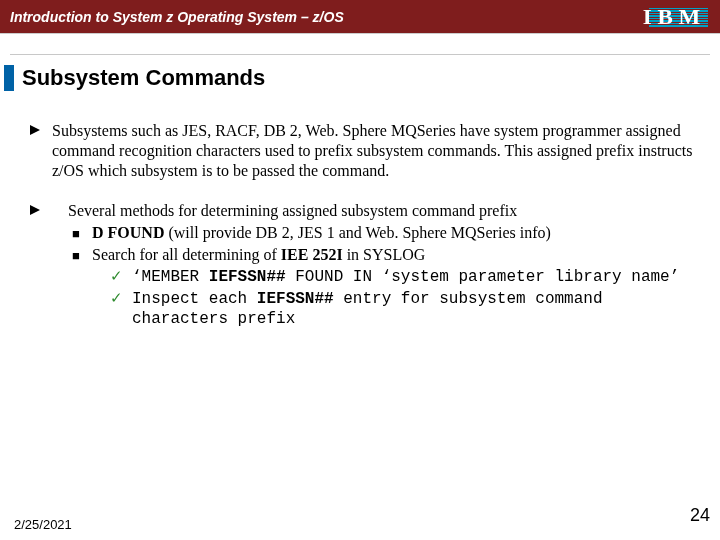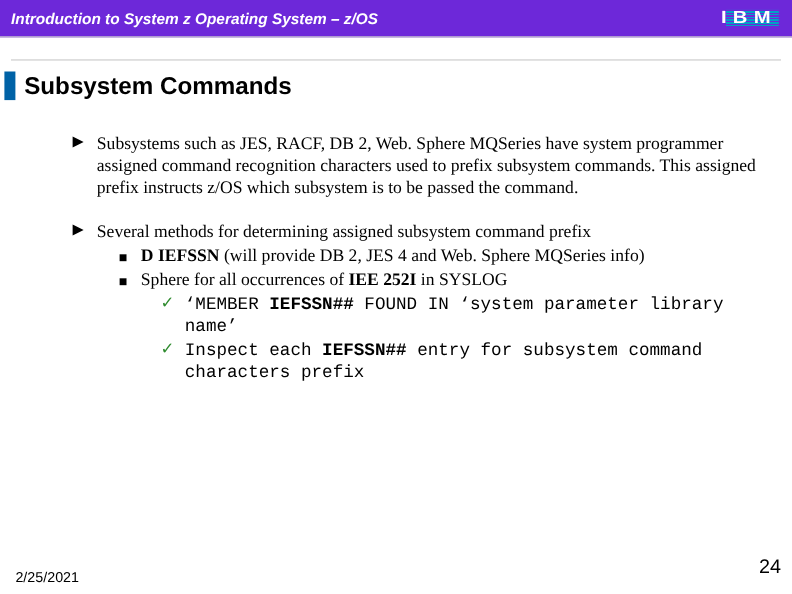--- a/index.html
+++ b/index.html
@@ -1,40 +1,40 @@
 <!DOCTYPE html>
 <html><head>
 <meta charset="utf-8">
 <style>
   * { margin: 0; padding: 0; box-sizing: border-box; }
   html, body { width: 720px; height: 540px; font-family: Arial, Helvetica, sans-serif; background: #fff; color: #000; }
   .slide { width: 720px; height: 540px; position: relative; background: #fff; }
 
   .header-bar {
-    width: 100%; height: 34px; background: #6d28d9;
+    width: 100%; height: 34px; background: #7f1d1d;
     display: flex; align-items: center; justify-content: space-between;
     padding: 0 12px 0 10px;
     border-bottom: 1px solid #ccc;
   }
   .header-title { color: #fff; font-size: 14px; font-style: italic; font-weight: bold; }
   .ibm-logo {
-    color: #fff; font-family: Liberation Sans, sans-serif; font-weight: bold; font-size: 16px;
+    color: #fff; font-family: Liberation Serif, serif; font-weight: bold; font-size: 20px;
     letter-spacing: 5px;
     background-image: repeating-linear-gradient(to bottom, transparent 0px, transparent 1px, #00A2C6 1px, #00A2C6 2.5px);
     line-height: 1; padding: 0 2px;
   }
   .ibm-text { display: inline-block; transform: scaleX(1.15); transform-origin: right center; }
 
   .hr-line { width: 700px; height: 1px; background: #c8c8c8; margin: 20px auto 0 auto; }
 
   .title-row { display: flex; align-items: center; margin: 10px 16px 0 4px; }
   .blue-block { width: 10px; height: 26px; background: #0062A6; margin-right: 8px; }
   .page-title { font-size: 22px; font-weight: bold; }
 
-  .content { padding: 30px 20px 0 30px; font-family: "Times New Roman", Times, serif; font-size: 16px; line-height: 1.25; margin-left: 36px; }
+  .content { padding: 30px 20px 0 30px; font-family: "Times New Roman", Times, serif; font-size: 16px; line-height: 1.25; }
 
   .b1 { display: flex; margin-bottom: 20px; }
   .b1 .mark { flex: 0 0 22px; font-family: Arial, sans-serif; }
   .b1 .txt { flex: 1; }
 
   .b2 { display: flex; margin-left: 42px; margin-top: 2px; }
   .b2 .mark { flex: 0 0 20px; font-family: Arial, sans-serif; font-size: 13px; padding-top: 3px; }
   .b2 .txt { flex: 1; }
 
   .b3 { display: flex; margin-left: 80px; margin-top: 2px; }
@@ -69,33 +69,33 @@
     <div class="page-title">Subsystem Commands</div>
   </div>
 
   <div class="content">
 
     <div class="b1">
       <div class="mark"><span class="arrow-right"></span></div>
       <div class="txt">Subsystems such as JES, RACF, DB 2, Web. Sphere MQSeries have system programmer assigned command recognition characters used to prefix subsystem commands.  This assigned prefix instructs z/OS which subsystem is to be passed the command.</div>
     </div>
 
-    <div class="b1" style="margin-bottom:2px;">
+    <div class="b1" style="margin-bottom:2px;gap:16px;">
       <div class="mark"><span class="arrow-right"></span></div>
       <div class="txt">Several methods for determining assigned subsystem command prefix</div>
     </div>
 
     <div class="b2">
       <div class="mark">■</div>
-      <div class="txt"><b>D IEFSSN</b><span>  (will provide DB 2, JES 4 and Web. Sphere MQSeries info)</span></div>
+      <div class="txt"><b>D FOUND</b><span>  (will provide DB 2, JES 1 and Web. Sphere MQSeries info)</span></div>
     </div>
 
     <div class="b2">
       <div class="mark">■</div>
-      <div class="txt"><span>Sphere for all occurrences of </span><b>IEE 252I</b><span> in SYSLOG</span></div>
+      <div class="txt"><span>Search for all determining of </span><b>IEE 252I</b><span> in SYSLOG</span></div>
     </div>
 
     <div class="b3">
       <div class="mark">✓</div>
       <div class="txt"><span>‘MEMBER </span><b>IEFSSN##</b><span> FOUND IN ‘system parameter library name’</span></div>
     </div>
 
     <div class="b3">
       <div class="mark">✓</div>
       <div class="txt"><span>Inspect each </span><b>IEFSSN##</b><span> entry for subsystem command characters prefix</span></div>

